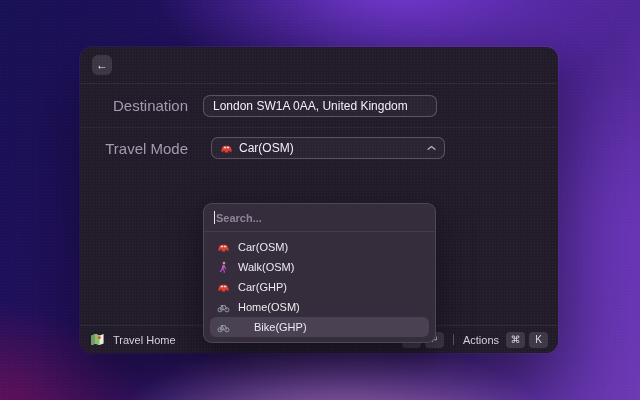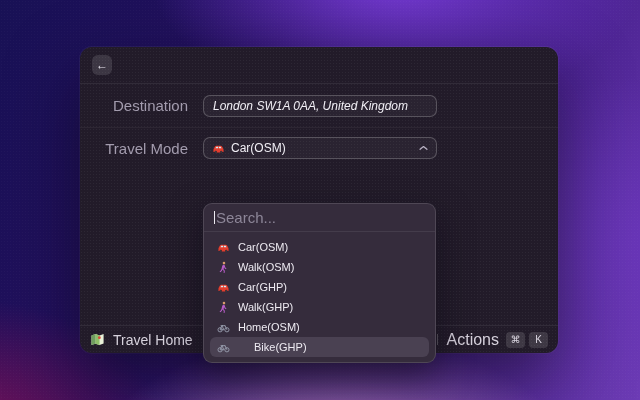--- a/index.html
+++ b/index.html
@@ -29,55 +29,55 @@
     background-size:3px 3px;
   }
   .header{height:37px;display:flex;align-items:center;padding:0 12px;
     border-bottom:1px solid rgba(255,255,255,.07);box-sizing:border-box;position:relative;z-index:1;}
   .back-btn{width:20px;height:20px;border:none;border-radius:6px;cursor:pointer;
     background:rgba(255,255,255,.12);color:#e9e6ef;font-size:12px;line-height:20px;
     display:flex;align-items:center;justify-content:center;padding:0;
     font-family:"Liberation Sans", sans-serif;}
   .form{position:relative;z-index:1;}
   .form-row{display:flex;align-items:center;border-bottom:1px solid rgba(255,255,255,.05);box-sizing:border-box;}
-  .form-row.r1{height:44px;} .form-row.r2{height:40px;} .form-row.r3{height:40px;border-bottom:none;}
+  .form-row.r1{height:44px;} .form-row.r2{height:40px;} .form-row.r3{height:40px;border-bottom:none;gap:8px;}
   .row-label{width:123px;box-sizing:border-box;text-align:right;padding-right:15px;
     color:#a39cae;font-size:15px;flex:none;}
   .field{width:234px;height:22px;box-sizing:border-box;border:1px solid rgba(255,255,255,.22);
     border-radius:7px;background:rgba(255,255,255,.04);color:#f1eff5;font-size:12px;
-    padding:0 9px;outline:none;font-family:"Liberation Sans", sans-serif;font-style:italic;}
+    padding:0 9px;outline:none;font-family:"Liberation Sans", sans-serif;}
   .select{width:234px;height:22px;box-sizing:border-box;border:1px solid rgba(255,255,255,.22);
     border-radius:7px;background:rgba(255,255,255,.04);color:#f1eff5;font-size:12px;
     padding:0 8px;display:flex;align-items:center;gap:6px;cursor:pointer;}
   .select .chev{margin-left:auto;display:flex;align-items:center;}
   .icon{display:inline-flex;align-items:center;justify-content:center;flex:none;}
   .icon svg{display:block;}
   .dropdown{position:absolute;left:123px;top:156px;width:233px;box-sizing:border-box;z-index:5;
     background:var(--dropdown-bg,#352c3c);border:1px solid rgba(255,255,255,.13);border-radius:9px;
     box-shadow:0 14px 34px rgba(10,5,20,.5);}
   .search-row{height:27px;display:flex;align-items:center;padding:0 10px;
     border-bottom:1px solid rgba(255,255,255,.08);}
   .caret{width:1px;height:13px;background:#eceaf1;flex:none;animation:blink 1.1s step-end infinite;}
   @keyframes blink{50%{opacity:0;}}
   .search-input{flex:1;border:none;background:transparent;outline:none;color:#eceaf1;
-    font-size:15px;padding:0 0 0 1px;font-family:"Liberation Sans", sans-serif;}
+    font-size:11px;padding:0 0 0 1px;font-family:"Liberation Sans", sans-serif;font-weight:bold;}
   .search-input::placeholder{color:#8d8698;}
   .options{padding:5px 6px;}
   .option{height:20px;display:flex;align-items:center;gap:8px;padding:0 7px;border-radius:6px;
     color:#edeaf1;font-size:11px;cursor:pointer;}
   .option.highlighted{background:var(--highlight-row,#4a4152);gap:24px;}
   .footer{position:absolute;left:0;right:0;bottom:0;height:28px;box-sizing:border-box;
     border-top:1px solid rgba(255,255,255,.07);display:flex;align-items:center;
     padding:0 10px;gap:8px;z-index:1;border-radius:0 0 12px 12px;}
-  .app-name{color:#d6d1dc;font-size:14px;}
+  .app-name{color:#d6d1dc;font-size:11px;}
   .footer-right{margin-left:auto;display:flex;align-items:center;gap:4px;}
   .kbd{min-width:11px;height:16px;padding:0 4px;border-radius:4px;background:rgba(255,255,255,.13);
     color:#dad5e0;font-size:10px;display:flex;align-items:center;justify-content:center;}
   .sep{width:1px;height:11px;background:rgba(255,255,255,.25);margin:0 5px;}
-  .actions-label{color:#d6d1dc;font-size:16px;margin-right:3px;}
+  .actions-label{color:#d6d1dc;font-size:11px;margin-right:3px;}
 </style>
 </head>
 <body style="--window-bg: #221b29; --dropdown-bg: #352c3c; --highlight-row: #4a4152; --accent-car: #e23d2e;">
 
 <div class="window">
 
   <div class="header">
     <button class="back-btn">
       <span>←</span>
     </button>
@@ -144,29 +144,20 @@
             <svg width="13" height="13" viewBox="0 0 16 16">
               <path fill="#e23d2e" d="M1.8 12.2V9.6c0-.5.1-.9.3-1.3l1.3-2.6c.4-.8 1.2-1.2 2-1.2h5.2c.8 0 1.6.4 2 1.2l1.3 2.6c.2.4.3.8.3 1.3v2.6h-2.1l-.2.6H4.1l-.2-.6H1.8z"></path>
               <path fill="#cfeef8" d="M5.3 5.7h2.2v2H4.2l1.1-2zm3.2 0h2.2l1.1 2H8.5v-2z"></path>
               <circle cx="4.6" cy="12.2" r="1.4" fill="#24242c"></circle>
               <circle cx="11.4" cy="12.2" r="1.4" fill="#24242c"></circle>
               <circle cx="4.6" cy="12.2" r=".5" fill="#8b8b95"></circle>
               <circle cx="11.4" cy="12.2" r=".5" fill="#8b8b95"></circle>
             </svg>
           </span>
           <span>Car(GHP)</span>
-        </div>
-        <div class="option">
-          <span class="icon">
-            <svg width="13" height="13" viewBox="0 0 16 16">
-              <circle cx="8.6" cy="2.6" r="1.6" fill="#d79b6a"></circle>
-              <path fill="#b65cc6" d="M8 4.6c.8 0 1.5.5 1.7 1.3l.5 2.1 1.4 1-.6 1-1.8-1.1-.5-1.4-.6 2.6 1.6 1.9-.4 2.8-1.2-.2.3-2.2-1.7-1.8-.8 1.7-1.9 1.6-.8-.9 1.6-1.5.9-2.3.6-2.8c.2-.9 1-1.8 1.7-1.8z"></path>
-            </svg>
-          </span>
-          <span>Walk(GHP)</span>
         </div>
         <div class="option">
           <span class="icon">
             <svg width="13" height="13" viewBox="0 0 16 16" fill="none" stroke="#9aa0b0" stroke-width="1.1">
               <circle cx="3.8" cy="10.8" r="2.6"></circle>
               <circle cx="12.2" cy="10.8" r="2.6"></circle>
               <path d="M3.8 10.8 6 5.8h4M12.2 10.8 9.6 5.2m-5.2.6h3.2M6 5.8l2.6 5H3.8"></path>
             </svg>
           </span>
           <span>Home(OSM)</span>

